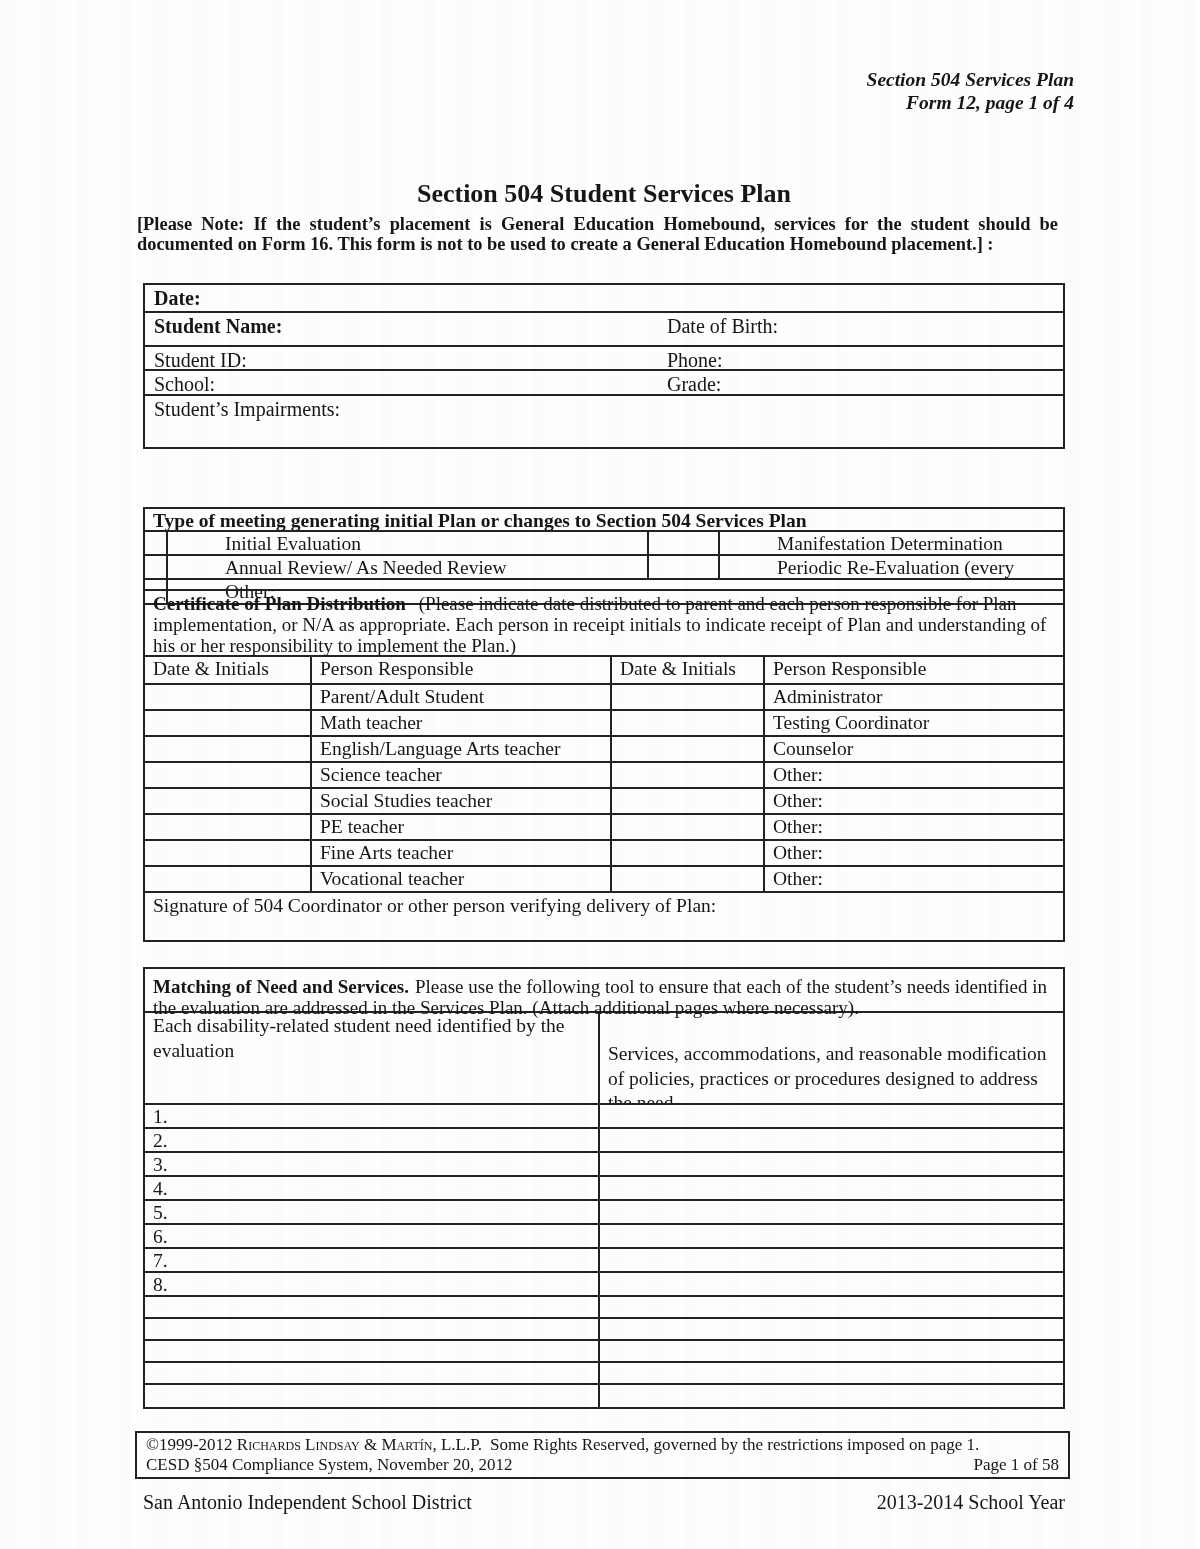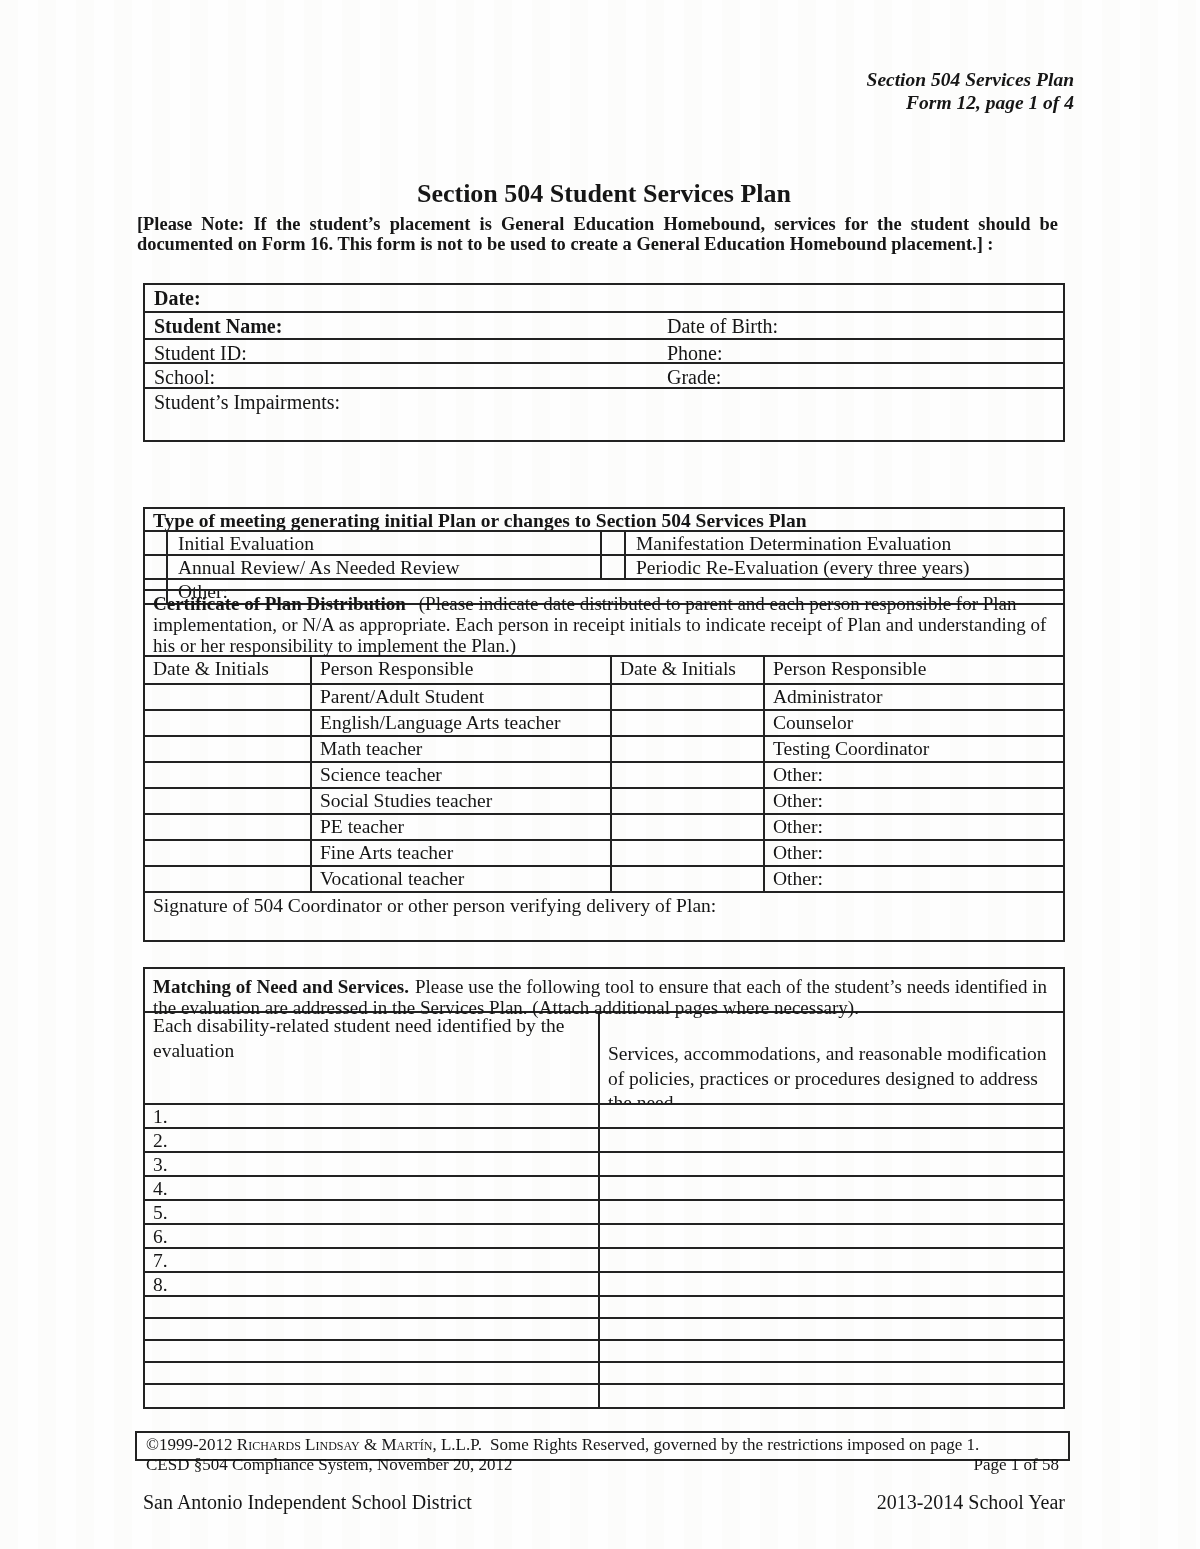--- a/index.html
+++ b/index.html
@@ -22,28 +22,28 @@
         font-weight:bold;font-size:18.4px;line-height:19.5px;text-align:justify;}
   
   .tbl{position:absolute;left:143px;width:922px;border:2px solid #222;
        box-sizing:border-box;background:transparent;}
   .tbl .row{box-sizing:border-box;border-bottom:2px solid #222;overflow:hidden;}
   .tbl .row:last-child{border-bottom:none;}
   .cell{box-sizing:border-box;overflow:hidden;}
   
   .t1{top:283px;}
   .t1 .row{position:relative;padding:1px 0 0 9px;font-size:20px;line-height:24px;}
-  .t1 .r1{height:28px;} .t1 .r2{height:27px;font-family:Liberation Serif, serif;} .t1 .r3{height:24px;}
+  .t1 .r1{height:28px;} .t1 .r2{height:34px;font-family:Liberation Serif, serif;} .t1 .r3{height:24px;}
   .t1 .r4{height:25px;} .t1 .r5{height:51px;border-bottom:none;}
   .t1 .rlabel{position:absolute;left:522px;top:1px;}
   
   .t2{top:465px;margin-top:42px;}
   .t2 .row{display:flex;font-size:19.5px;line-height:21px;}
   .t2 .head{display:block;height:23px;font-weight:bold;padding:1px 0 0 8px;}
-  .t2 .opt{height:24px;} .t2 .opt3{height:23px;}
+  .t2 .opt{height:24px;gap:47px;} .t2 .opt3{height:23px;}
   .t2 .cb{flex:0 0 23px;border-right:2px solid #222;}
   .t2 .o1{flex:0 0 434px;border-right:2px solid #222;padding:1px 0 0 10px;}
   .t2 .cb2{flex:0 0 24px;border-right:2px solid #222;}
   .t2 .o2{flex:1 1 auto;padding:1px 17px 0 10px;}
   .t2 .ospan{flex:1 1 auto;padding:1px 0 0 10px;}
   
   .t3{top:589px;}
   .t3 .cap{font-size:19px;line-height:21px;padding:2px 8px 0 8px;height:66px;box-sizing:border-box;border-bottom:2px solid #222;}
   .t3 .cap .instr{margin-left:13px;font-weight:normal;}
   .t3 .row{display:flex;font-size:19.5px;line-height:22px;}
@@ -57,21 +57,21 @@
   .t4{top:967px;}
   .t4 .cap{font-size:19px;line-height:20.5px;padding:8px 8px 0 8px;height:44px;box-sizing:border-box;border-bottom:2px solid #222;}
   .t4 .cap .instr{margin-left:6px;font-weight:normal;}
   .t4 .row{display:flex;font-size:19.5px;line-height:24.5px;}
   .t4 .ch2{height:92px;}
   .t4 .mrow{height:24px;} .t4 .brow{height:22px;}
   .t4 .m1{flex:0 0 455px;border-right:2px solid #222;padding:1px 8px 0 8px;}
   .t4 .m2{flex:1 1 auto;padding:1px 8px 0 8px;margin-top:28px;}
   .t4 .mrow .m1,.t4 .mrow .m2{line-height:21px;}
   
-  .fbox{position:absolute;top:1431px;left:135px;width:935px;height:30px;
+  .fbox{position:absolute;top:1431px;left:135px;width:935px;height:48px;
         border:2px solid #222;box-sizing:border-box;padding:2px 9px 0 9px;
         font-size:17px;line-height:20px;}
   .sc{font-variant:small-caps;}
   .rights{margin-left:8px;}
   .fline2{display:flex;justify-content:space-between;}
   
   .pfooter{position:absolute;top:1491px;left:143px;width:922px;
            display:flex;justify-content:space-between;font-size:20px;}
 </style>
 </head>
@@ -138,29 +138,29 @@
       <span class="cell c4">Person Responsible</span>
     </div>
     <div class="row dr">
       <span class="cell c1"></span>
       <span class="cell c2">Parent/Adult Student</span>
       <span class="cell c3"></span>
       <span class="cell c4">Administrator</span>
     </div>
     <div class="row dr">
       <span class="cell c1"></span>
+      <span class="cell c2">Math teacher</span>
+      <span class="cell c3"></span>
+      <span class="cell c4">Testing Coordinator</span>
+    </div>
+    <div class="row dr">
+      <span class="cell c1"></span>
       <span class="cell c2">English/Language Arts teacher</span>
       <span class="cell c3"></span>
       <span class="cell c4">Counselor</span>
-    </div>
-    <div class="row dr">
-      <span class="cell c1"></span>
-      <span class="cell c2">Math teacher</span>
-      <span class="cell c3"></span>
-      <span class="cell c4">Testing Coordinator</span>
     </div>
     <div class="row dr">
       <span class="cell c1"></span>
       <span class="cell c2">Science teacher</span>
       <span class="cell c3"></span>
       <span class="cell c4">Other:</span>
     </div>
     <div class="row dr">
       <span class="cell c1"></span>
       <span class="cell c2">Social Studies teacher</span>

